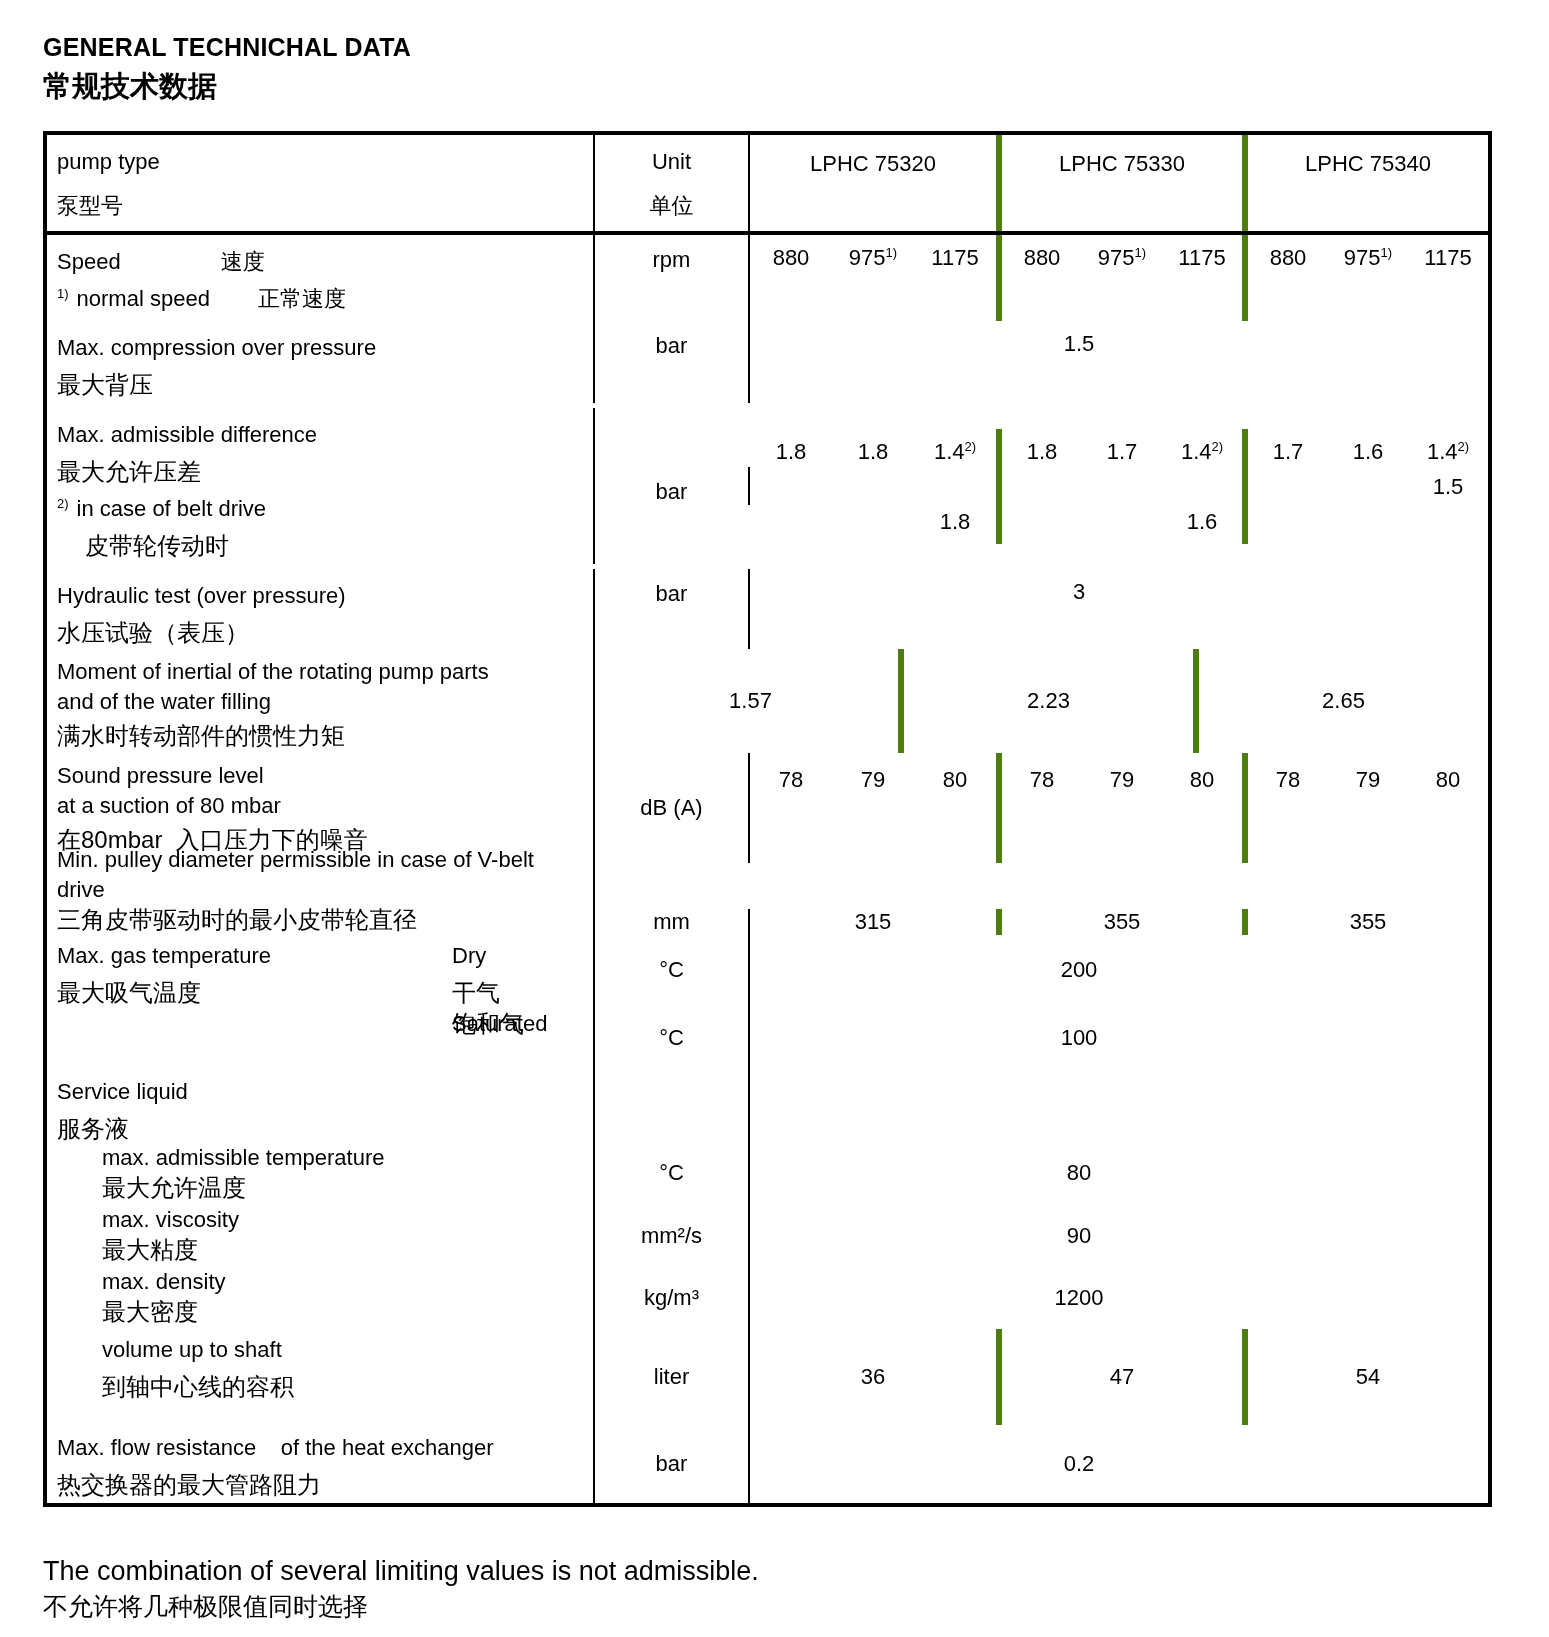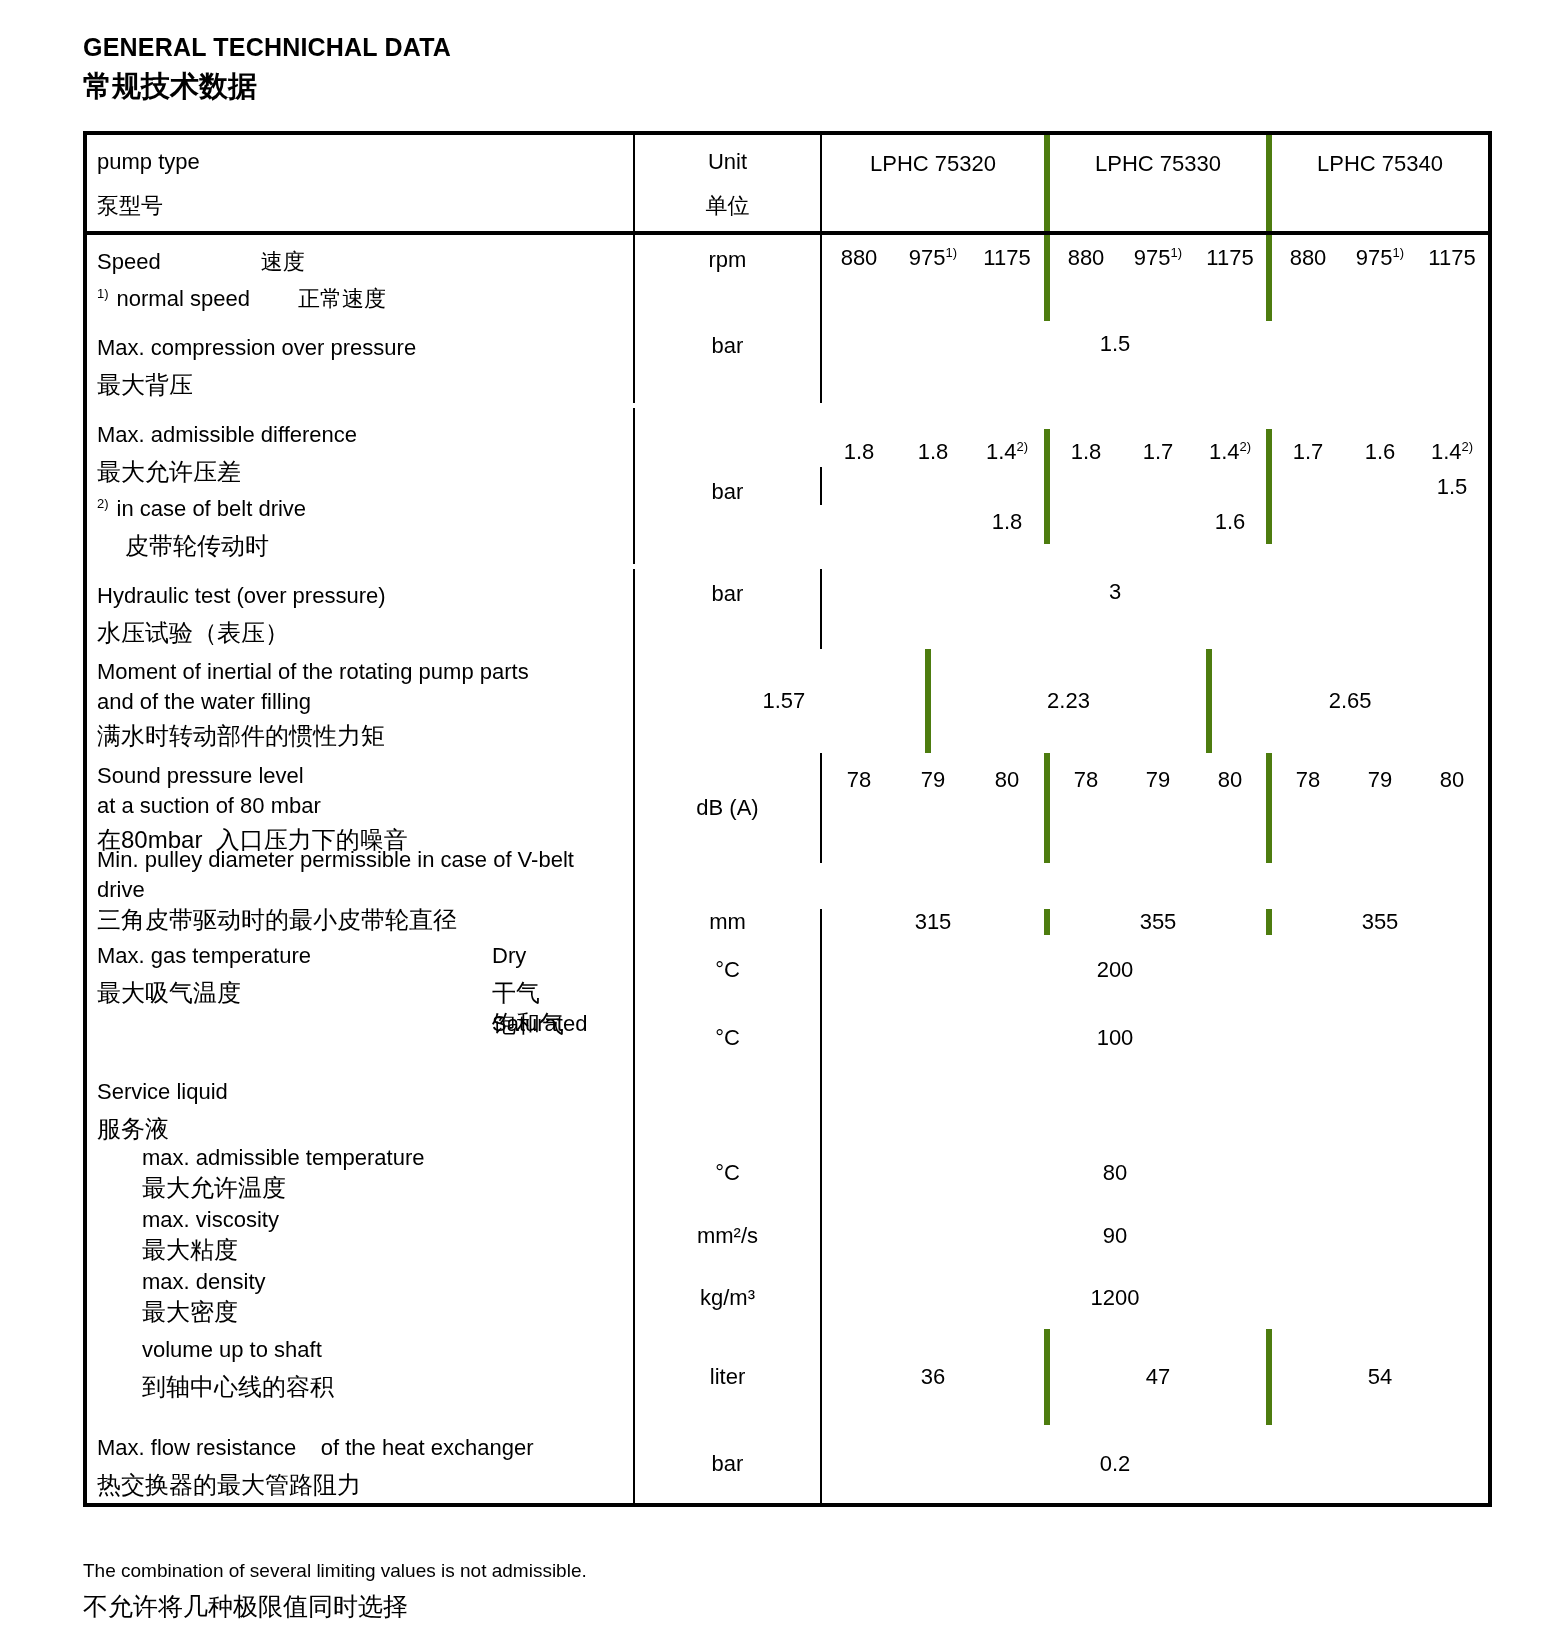--- a/index.html
+++ b/index.html
@@ -2,31 +2,31 @@
 <html><head>
 <meta charset="utf-8">
 <style>
   html,body{margin:0;padding:0;background:#fff;color:#000;}
   body{
     width:1549px;height:1637px;
     font-family:"Liberation Sans","DejaVu Sans",sans-serif;
     font-size:22px;
     -webkit-font-smoothing:antialiased;
   }
-  .page{box-sizing:border-box;width:1549px;height:1637px;padding:33px 57px 0 83px;position:relative;}
+  .page{box-sizing:border-box;width:1549px;height:1637px;padding:33px 57px 0 43px;position:relative;}
 
   
   .title-en{font-weight:bold;font-size:25px;letter-spacing:0.2px;}
   .title-zh{font-weight:bold;font-size:29px;margin-top:5px;}
 
   
   .dtable{margin-top:24px;border:4px solid #000;}
   .row{display:flex;align-items:stretch;}
   .c-label{width:548px;box-sizing:border-box;border-right:2px solid #000;padding:0 8px 0 10px;position:relative;}
-  .c-unit{width:187px;box-sizing:border-box;border-right:2px solid #000;display:flex;flex-direction:column;align-items:center;}
+  .c-unit{width:155px;box-sizing:border-box;border-right:2px solid #000;display:flex;flex-direction:column;align-items:center;}
   .c-unit.vcenter{justify-content:center;}
   .c-unit.vtop{justify-content:flex-start;padding-top:12px;}
   .c-vals{flex:1;display:flex;}
   .c-vals.single{align-items:center;justify-content:center;padding-right:80px;}
   .c-vals.single.vtop{align-items:flex-start;padding-top:10px;}
   .c-vals.divided{display:grid;grid-template-columns:repeat(3,1fr);}
   .mcol{box-sizing:border-box;display:flex;flex-direction:column;}
   .mcol + .mcol{border-left:6px solid #4d7c0f;}
   .mcol.center{justify-content:center;align-items:center;}
   .tri{display:grid;grid-template-columns:repeat(3,1fr);justify-items:center;}
@@ -65,21 +65,21 @@
   .r-gassat{height:66px;}
   .r-svc{height:70px;}
   .r-temp{height:64px;}
   .r-visc{height:62px;}
   .r-dens{height:62px;}
   .r-vol{height:96px;}
   .r-flow{height:78px;}
 
   
   .footer{margin-top:16px;}
-  .footer .f-en{line-height:34px;font-size:19px;margin-top:47px;}
+  .footer .f-en{line-height:34px;font-size:27px;margin-top:47px;}
   .footer .f-zh{line-height:36px;font-size:25px;}
 </style>
 </head>
 <body>
 
 <div class="page">
 
   <div>
     <div class="title-en">GENERAL TECHNICHAL DATA</div>
     <div class="title-zh">常规技术数据</div>

